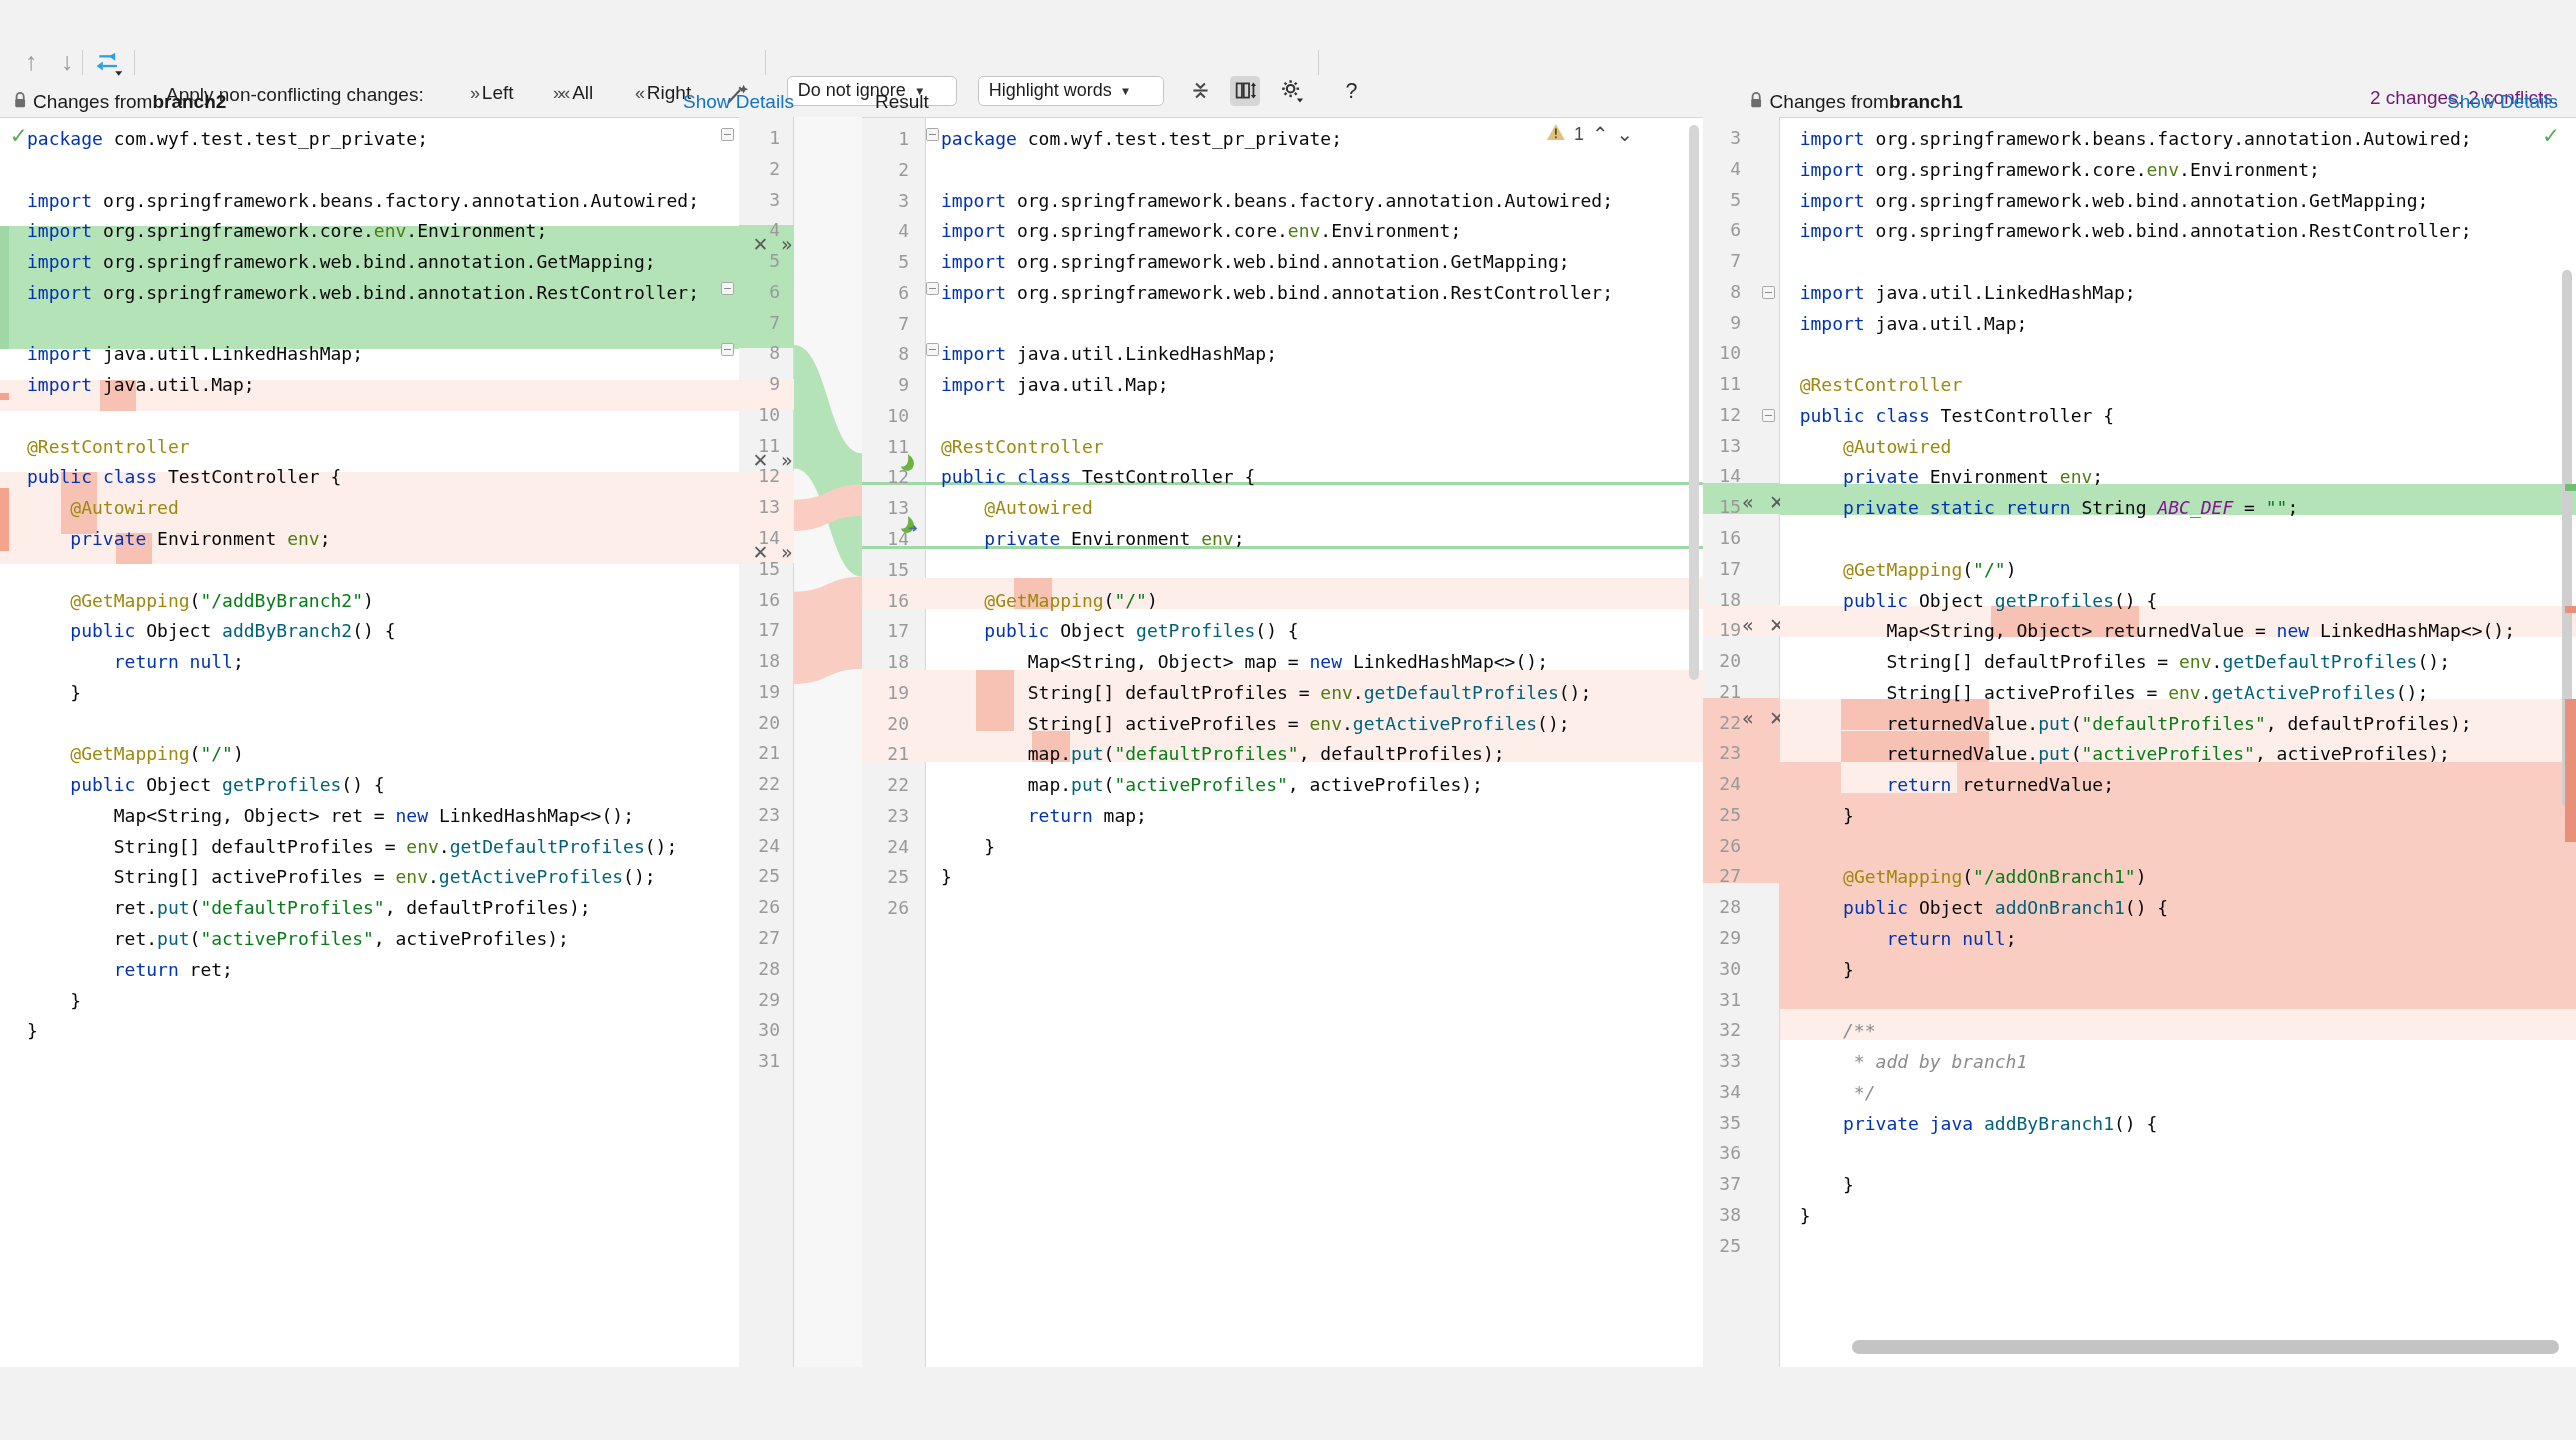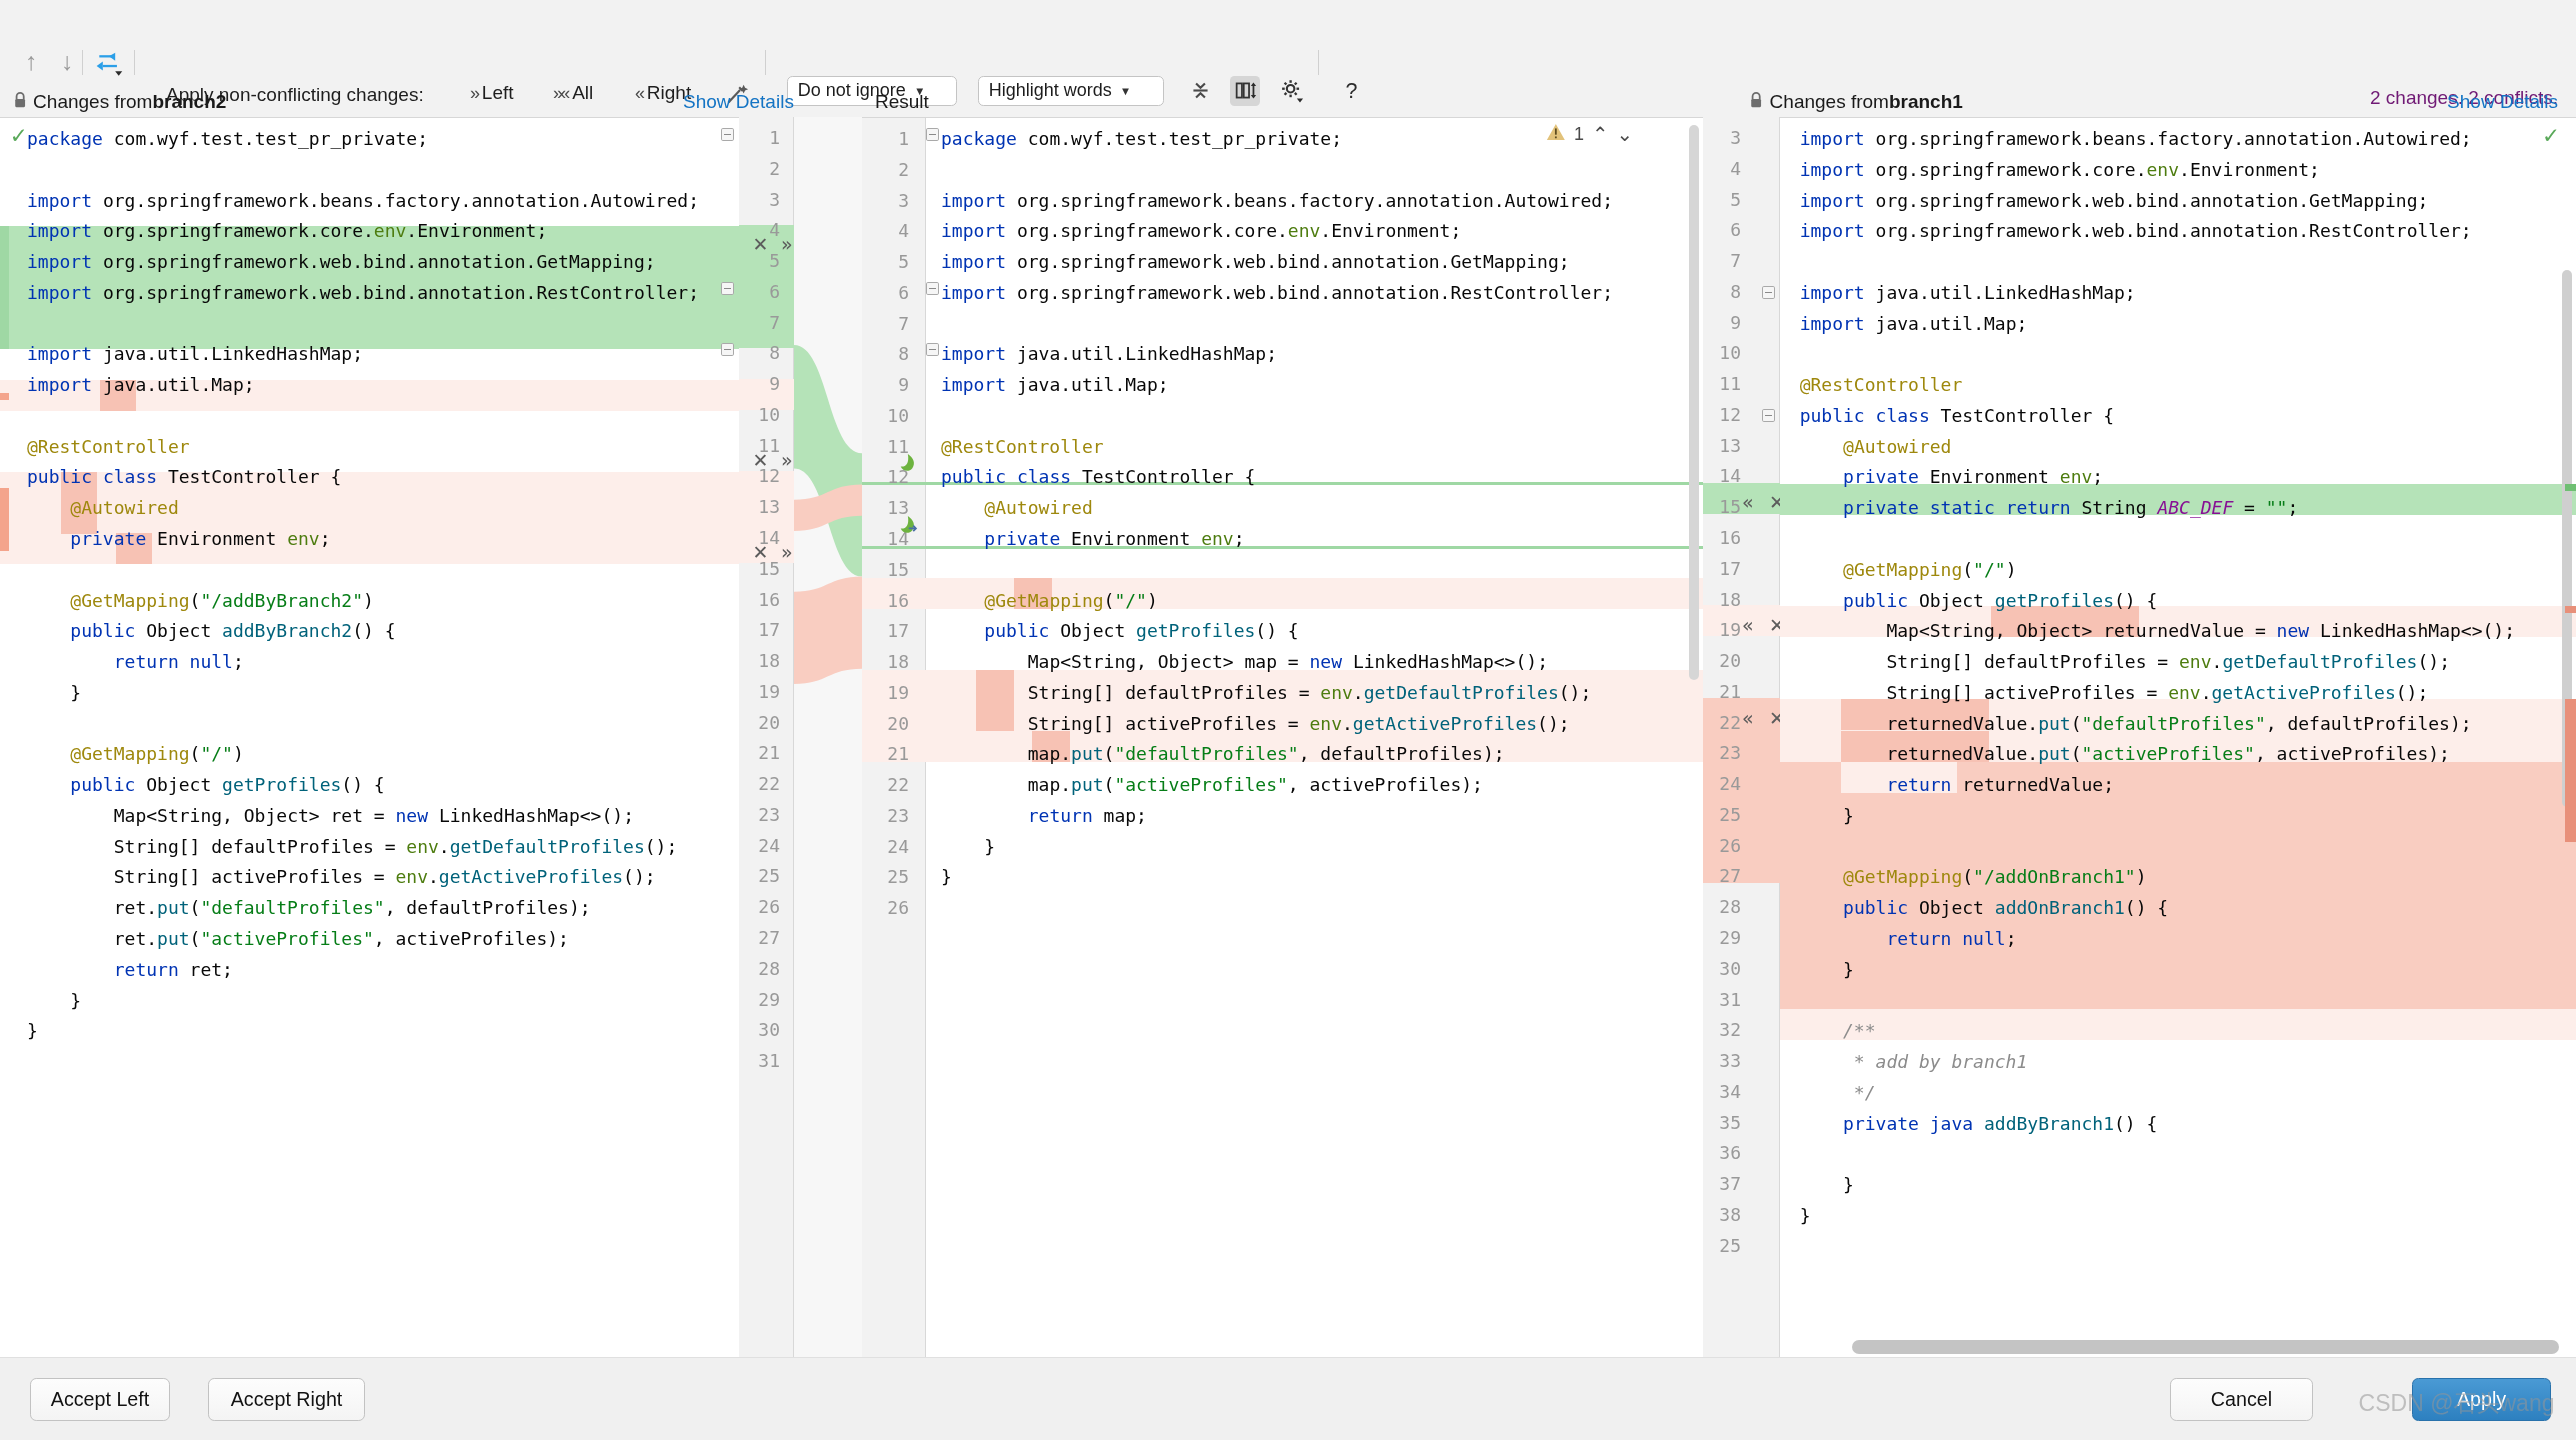--- a/index.html
+++ b/index.html
@@ -612,22 +612,15 @@
 
     <div class="checkmark" style="right:16px;top:5.4px;">✓</div>
 
     <div class="vscroll" style="right:3.6px;top:152px;height:537px;background:#cfcfcf;"></div>
     <div style="position:absolute;right:0;top:366px;width:10.7px;height:7.2px;background:#6fbf73;"></div>
     <div style="position:absolute;right:0;top:488px;width:10.7px;height:7.2px;background:#e8907a;"></div>
     <div style="position:absolute;right:0;top:581px;width:10.7px;height:143px;background:#e8907a;"></div>
   </div>
   <div class="hscroll" style="left:1852px;top:1340px;width:707px;"></div>
 
-  <div class="footer">
-    <div class="btn" style="left:30px;top:19.7px;width:140px;">Accept Left</div>
-    <div class="btn" style="left:208px;top:19.7px;width:157px;">Accept Right</div>
-    <div class="btn" style="right:263px;top:19.7px;width:143px;">Cancel</div>
-    <div class="btn primary" style="right:25px;top:19.7px;width:139px;">Apply</div>
-    <div class="watermark">CSDN @石头wang</div>
-  </div>
 
 </div>
 
 
 </body></html>

